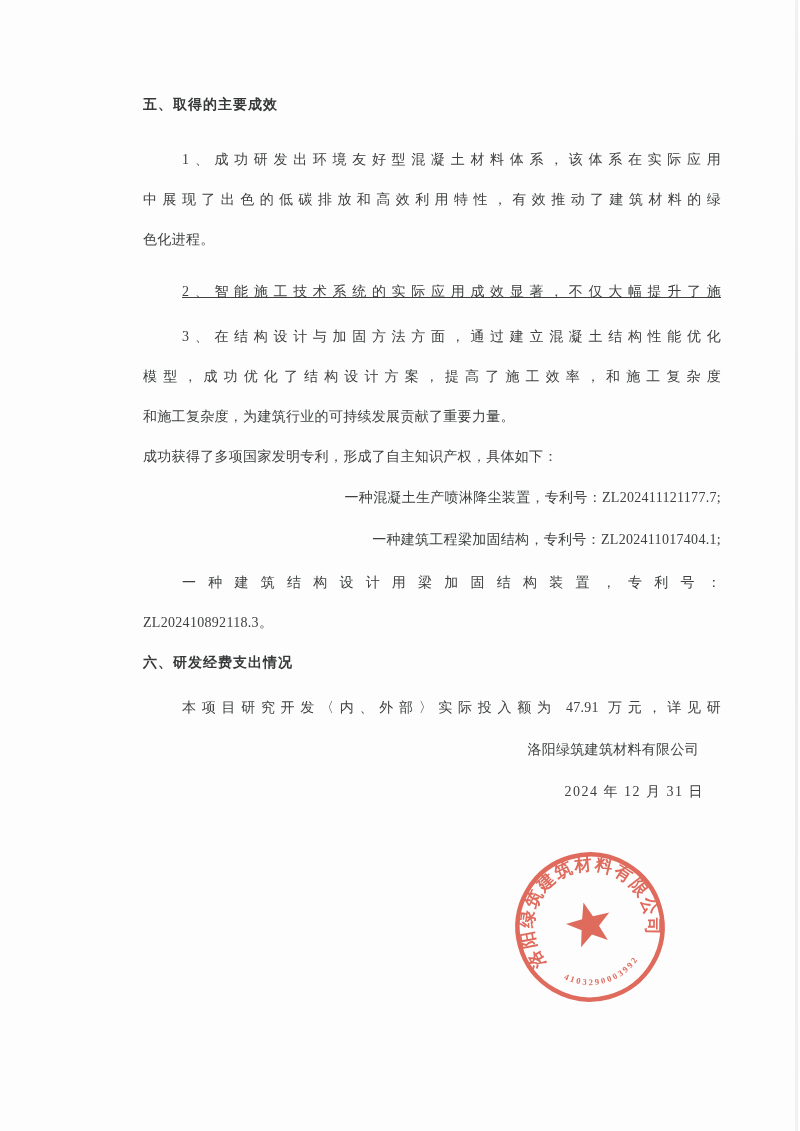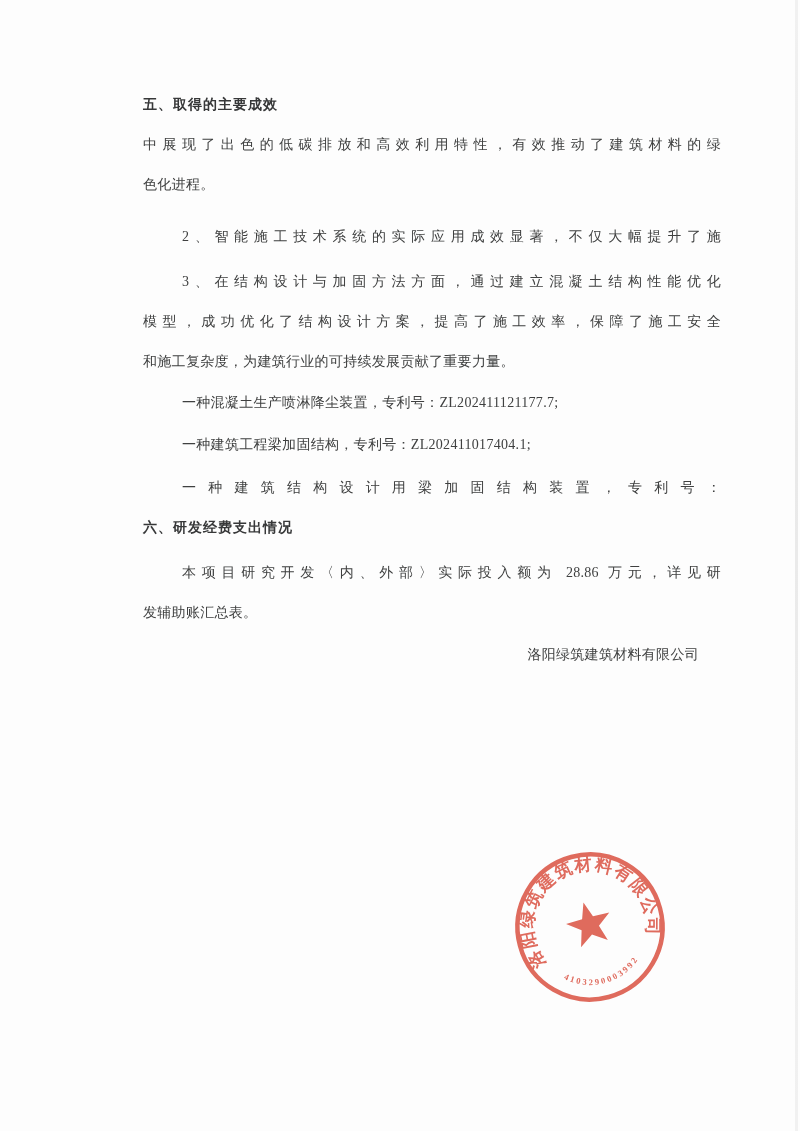--- a/index.html
+++ b/index.html
@@ -20,63 +20,66 @@
     color:#3f4040;
     font-size:14px;
     margin-left:31px;
   }
   .ln{
     height:40px;line-height:40px;
     letter-spacing:.3px;
     white-space:nowrap;
   }
   .hd{font-weight:bold;color:#373839;letter-spacing:1px;}
-  .ind{text-indent:39px;}
+  .ind{text-indent:39px;text-align:right;}
   .jf{text-align:justify;text-align-last:justify;white-space:normal;}
-  .mt15{margin-top:15px;} .mt12{margin-top:12px;} .mt5{margin-top:5px;}
+  .mt15{margin-top:15px;} .mt12{margin-top:12px;text-decoration:underline;} .mt5{margin-top:5px;}
   .mt3{margin-top:3px;} .mt2{margin-top:2px;} .mt1{margin-top:1px;}
   .sig{text-align:right;padding-right:22px;}
   .date{text-align:right;padding-right:17px;letter-spacing:1.5px;}
   .seal{
     position:absolute;left:513px;top:850px;width:154px;height:154px;
     mix-blend-mode:multiply;opacity:.88;
     transform:rotate(-15deg);
     pointer-events:none;
   }
   .seal text{font-family:"Liberation Serif","DejaVu Serif",serif;font-weight:bold;}
 </style>
 </head>
 <body>
 
 <div class="page-edge"></div>
 
 <div class="doc">
 
   <div class="ln hd">五、取得的主要成效</div>
 
+  <div class="ln ind jf mt15">1、成功研发出环境友好型混凝土材料体系，该体系在实际应用</div>
   <div class="ln jf">中展现了出色的低碳排放和高效利用特性，有效推动了建筑材料的绿</div>
   <div class="ln">色化进程。</div>
 
   <div class="ln ind jf mt12">2、智能施工技术系统的实际应用成效显著，不仅大幅提升了施</div>
 
   <div class="ln ind jf mt5">3、在结构设计与加固方法方面，通过建立混凝土结构性能优化</div>
-  <div class="ln jf">模型，成功优化了结构设计方案，提高了施工效率，保障了施工安全</div>
+  <div class="ln jf">模型，成功优化了结构设计方案，提高了施工效率，和施工复杂度</div>
   <div class="ln">和施工复杂度，为建筑行业的可持续发展贡献了重要力量。</div>
 
+  <div class="ln">成功获得了多项国家发明专利，形成了自主知识产权，具体如下：</div>
 
   <div class="ln ind mt1">一种混凝土生产喷淋降尘装置，专利号：ZL202411121177.7;</div>
   <div class="ln ind mt2">一种建筑工程梁加固结构，专利号：ZL202411017404.1;</div>
   <div class="ln ind jf mt3">一种建筑结构设计用梁加固结构装置，专利号：</div>
+  <div class="ln">ZL202410892118.3。</div>
 
   <div class="ln hd">六、研发经费支出情况</div>
 
-  <div class="ln ind jf mt5">本项目研究开发〈内、外部〉实际投入额为 28.86 万元，详见研</div>
-  <div class="ln">发辅助账汇总表。</div>
+  <div class="ln ind jf mt5">本项目研究开发〈内、外部〉实际投入额为 47.91 万元，详见研</div>
 
   <div class="ln sig mt2">洛阳绿筑建筑材料有限公司</div>
+  <div class="ln date mt2">2024 年 12 月 31 日</div>
 
 </div>
 
 <svg class="seal" viewBox="0 0 170 170" xmlns="http://www.w3.org/2000/svg">
   <circle cx="85" cy="85" r="80" fill="none" stroke="#dd5748" stroke-width="5"></circle>
   <path id="sealArcTop" d="M 27.9,111.6 A 63,63 0 1 1 142.1,111.6" fill="none"></path>
   <path id="sealArcBottom" d="M 39.7,130.3 A 64,64 0 0 0 130.3,130.3" fill="none"></path>
   <polygon fill="#dd5748" points="85,57 91.2,74.5 109.7,75 94.9,86.2 100.3,104 85,93.5 69.7,104 75.1,86.2 60.3,75 78.8,74.5"></polygon>
   <text font-size="19" fill="#dd5748" letter-spacing="2">
     <textPath href="#sealArcTop" xlink:href="#sealArcTop" startOffset="50%" text-anchor="middle">洛阳绿筑建筑材料有限公司</textPath>

